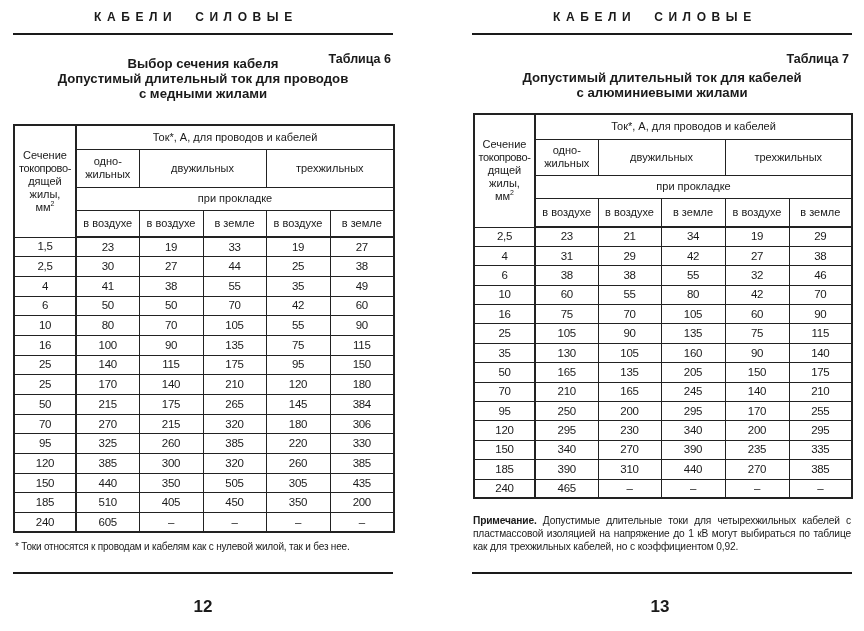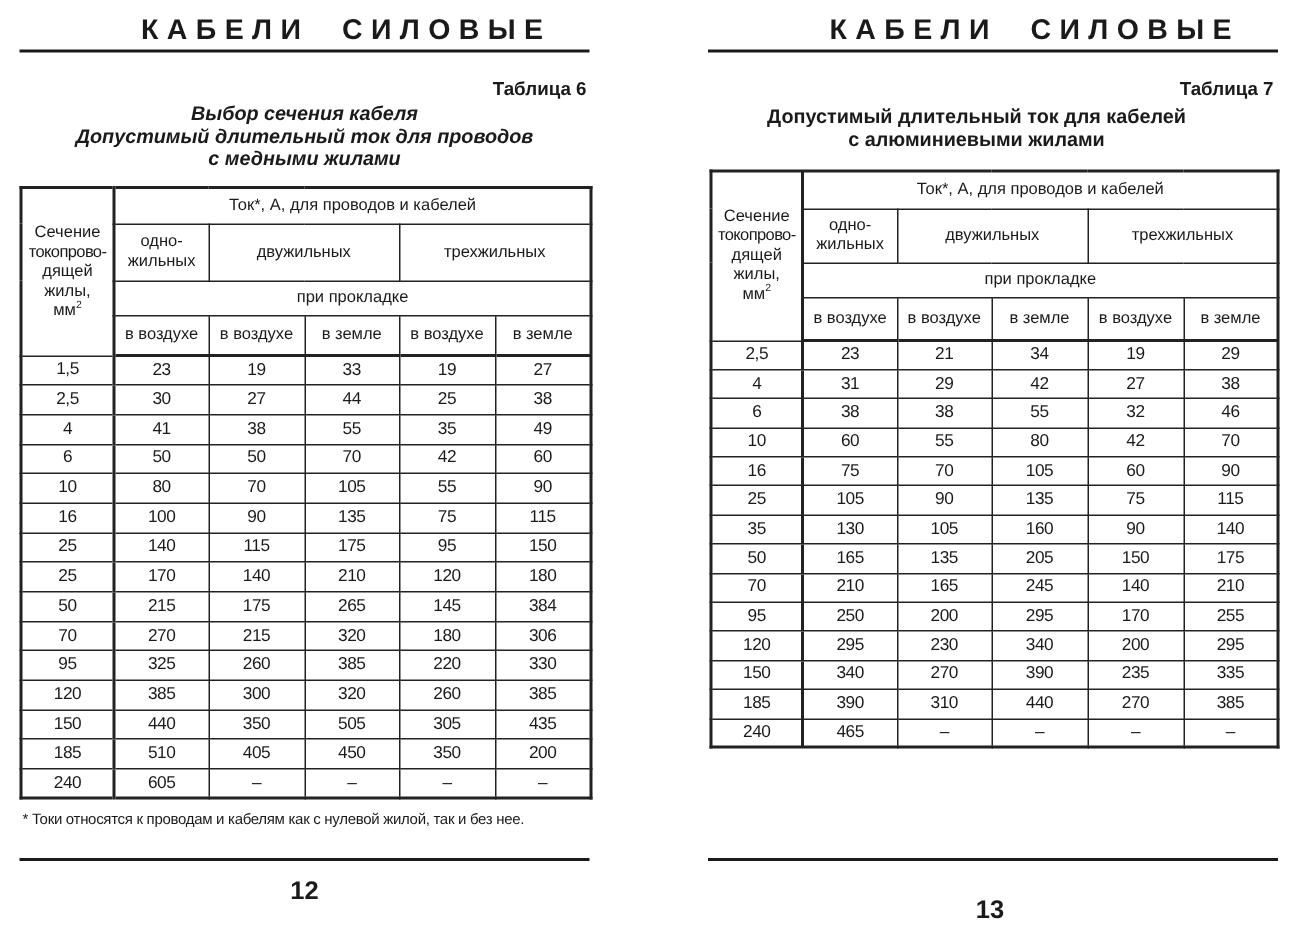--- a/index.html
+++ b/index.html
@@ -1,21 +1,21 @@
 <!DOCTYPE html>
 <html><head>
 <meta charset="utf-8">
 <style>
   html, body { margin: 0; padding: 0; background: #ffffff; }
   body { width: 864px; height: 631px; position: relative; overflow: hidden;
          font-family: "Liberation Sans", sans-serif; color: #1a1a1a; }
   .page { position: absolute; top: 0; height: 631px; }
   .page.left { left: 0; width: 432px; }
   .page.right { left: 432px; width: 432px; }
-  .running-head { position: absolute; top: 10px; font-weight: bold; font-size: 19px;
+  .running-head { position: absolute; top: 10px; font-weight: bold; font-size: 12px;
                   letter-spacing: 5.6px; white-space: pre; }
   .rule { position: absolute; height: 2px; background: #1a1a1a; }
   .tab-num { position: absolute; font-weight: bold; font-size: 12.5px; text-align: right; }
   .title { position: absolute; font-weight: bold; font-size: 13.2px; line-height: 15px; text-align: center; }
   .title div { white-space: nowrap; }
   table.cable { position: absolute; border-collapse: collapse; table-layout: fixed;
                 font-family: "Liberation Sans", sans-serif; font-size: 11px; }
   table.cable td, table.cable th { border: 1px solid #222; padding: 0; text-align: center;
                 vertical-align: middle; font-weight: normal; line-height: 13px; }
   table.cable { border: 2px solid #222; }
@@ -29,21 +29,21 @@
   .page-num { position: absolute; font-weight: bold; font-size: 17px; text-align: center; }
   sup { font-size: 7px; vertical-align: 5px; line-height: 0; }
 </style>
 </head>
 <body>
 
 <div class="page left">
   <div class="running-head" style="left:94px;">КАБЕЛИ  СИЛОВЫЕ</div>
   <div class="rule" style="left:13px; width:380px; top:33px;"></div>
   <div class="tab-num" style="right:41px; top:52px;">Таблица 6</div>
-  <div class="title" style="left:13px; width:380px; top:68px;font-style:italic;">
+  <div class="title" style="left:13px; width:380px; top:56px;">
     <div>Выбор сечения кабеля</div>
     <div>Допустимый длительный ток для проводов</div>
     <div>с медными жилами</div>
   </div>
 
   <table class="cable" style="left:13px; top:124px; width:380px;">
     <colgroup>
       <col style="width:62px">
         <col style="width:63px">
         <col style="width:64px">
@@ -200,28 +200,28 @@
           <td>–</td>
           <td>–</td>
           <td>–</td>
           <td>–</td>
         </tr>
       </tbody>
   </table>
 
   <div class="footnote" style="left:15px; top:541px;">* Токи относятся к проводам и кабелям как с нулевой жилой, так и без нее.</div>
   <div class="rule" style="left:13px; width:380px; top:572px;"></div>
-  <div class="page-num" style="left:183px; width:40px; top:584px;">12</div>
+  <div class="page-num" style="left:183px; width:40px; top:597px;">12</div>
 </div>
 
 <div class="page right">
   <div class="running-head" style="left:121px;">КАБЕЛИ  СИЛОВЫЕ</div>
   <div class="rule" style="left:40px; width:380px; top:33px;"></div>
   <div class="tab-num" style="right:15px; top:52px;">Таблица 7</div>
-  <div class="title" style="left:29px; width:380px; top:70px;">
+  <div class="title" style="left:40px; width:380px; top:70px;">
     <div>Допустимый длительный ток для кабелей</div>
     <div>с алюминиевыми жилами</div>
   </div>
 
   <table class="cable" style="left:41px; top:113px; width:378px;">
     <colgroup>
       <col style="width:61px">
         <col style="width:63px">
         <col style="width:63px">
         <col style="width:64px">
@@ -367,15 +367,18 @@
           <td class="col0">240</td>
           <td>465</td>
           <td>–</td>
           <td>–</td>
           <td>–</td>
           <td>–</td>
         </tr>
       </tbody>
   </table>
 
+  <div class="note" style="left:41px; width:378px; top:514px;">
+    <b>Примечание.</b><span> Допустимые длительные токи для четырехжильных кабелей с пластмассовой изоляцией на напряжение до 1 кВ могут выбираться по таблице как для трехжильных кабелей, но с коэффициентом 0,92.</span>
+  </div>
   <div class="rule" style="left:40px; width:380px; top:572px;"></div>
   <div class="page-num" style="left:208px; width:40px; top:597px;">13</div>
 </div>
 
 </body></html>

